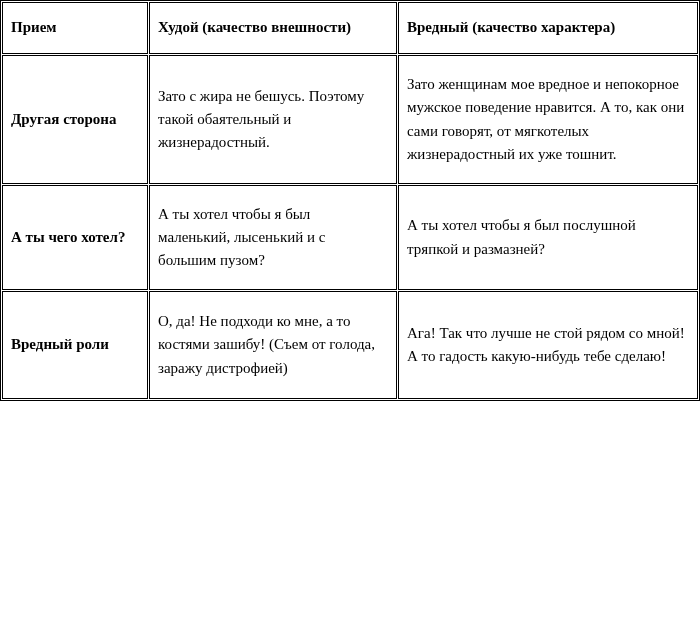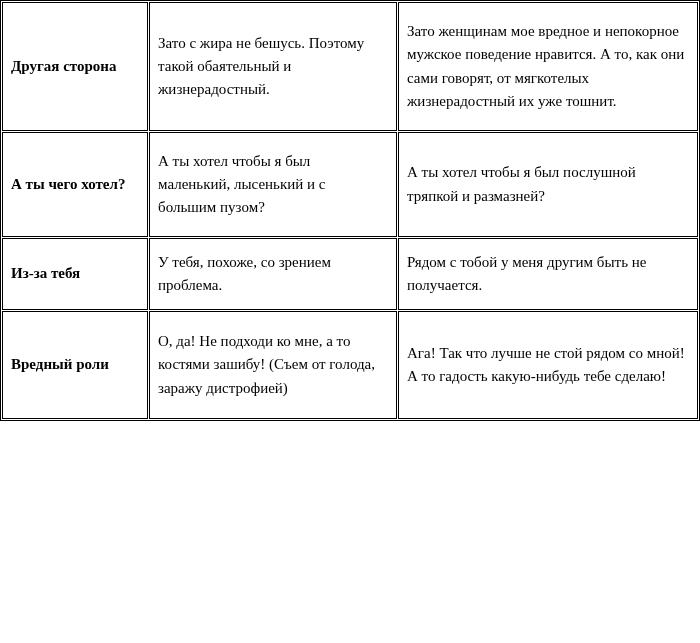--- a/index.html
+++ b/index.html
@@ -58,34 +58,34 @@
 <body>
 
 <div class="page">
   <table class="grid">
     <colgroup>
       <col class="c1">
       <col class="c2">
       <col class="c3">
     </colgroup>
     <tbody>
+      <tr class="r-header">
+        <th>Прием</th>
+        <th>Худой (качество внешности)</th>
+        <th>Вредный (качество характера)</th>
+      </tr>
       <tr class="r1">
         <td class="technique">Другая сторона</td>
         <td>Зато с жира не бешусь. Поэтому такой обаятельный и жизнерадостный.</td>
         <td>Зато женщинам мое вредное и непокорное мужское поведение нравится. А то, как они сами говорят, от мягкотелых жизнерадостный их уже тошнит.</td>
       </tr>
       <tr class="r2">
         <td class="technique">А ты чего хотел?</td>
         <td>А ты хотел чтобы я был маленький, лысенький и с большим пузом?</td>
         <td>А ты хотел чтобы я был послушной тряпкой и размазней?</td>
-      </tr>
-      <tr class="r3">
-        <td class="technique">Из-за тебя</td>
-        <td>У тебя, похоже, со зрением проблема.</td>
-        <td>Рядом с тобой у меня другим быть не получается.</td>
       </tr>
       <tr class="r5">
         <td class="technique">Вредный роли</td>
         <td>О, да! Не подходи ко мне, а то костями зашибу! (Съем от голода, заражу дистрофией)</td>
         <td>Ага! Так что лучше не стой рядом со мной! А то гадость какую-нибудь тебе сделаю!</td>
       </tr>
     </tbody>
   </table>
 </div>
 

